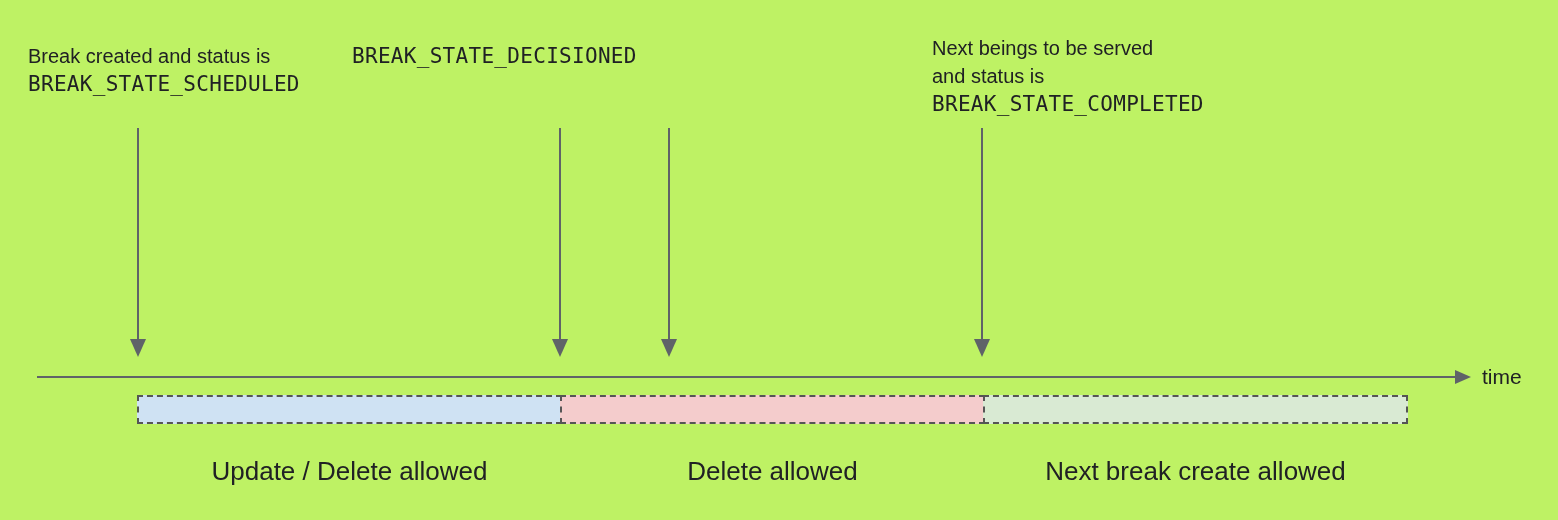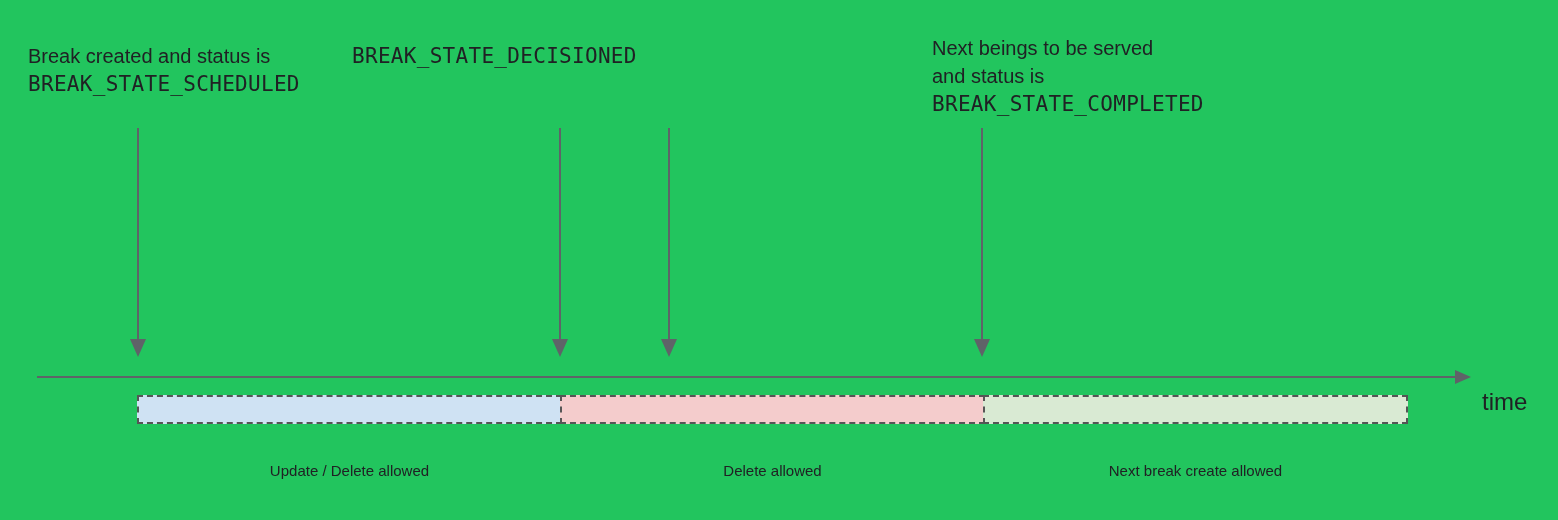--- a/index.html
+++ b/index.html
@@ -5,21 +5,21 @@
   html, body {
     margin: 0;
     padding: 0;
     background: #ffffff;
     font-family: "Liberation Sans", sans-serif;
   }
   .canvas {
     position: relative;
     width: 1558px;
     height: 520px;
-    background: #22c55e;
+    background: #bef264;
     overflow: hidden;
   }
   .ann {
     position: absolute;
     color: #202124;
     font-size: 20px;
     line-height: 28px;
     white-space: nowrap;
   }
   .ann .mono {
@@ -58,39 +58,38 @@
     width: 0;
     height: 0;
     border-top: 7px solid transparent;
     border-bottom: 7px solid transparent;
     border-left: 16px solid #5f6368;
   }
   .time-label {
     position: absolute;
     left: 1482px;
     top: 365px;
-    font-size: 24px;
+    font-size: 21px;
     color: #202124;
     white-space: nowrap;
-    margin-top: 23px;
   }
   .segment {
     position: absolute;
     top: 395px;
     height: 29px;
     width: 425px;
     box-sizing: border-box;
     border: 2px dashed #555555;
   }
   .seg-label {
     position: absolute;
     top: 459px;
     width: 425px;
     text-align: center;
-    font-size: 15px;
+    font-size: 26px;
     line-height: 24px;
     color: #202124;
     white-space: nowrap;
   }
 </style>
 </head>
 <body>
 
 <div class="canvas">
 

